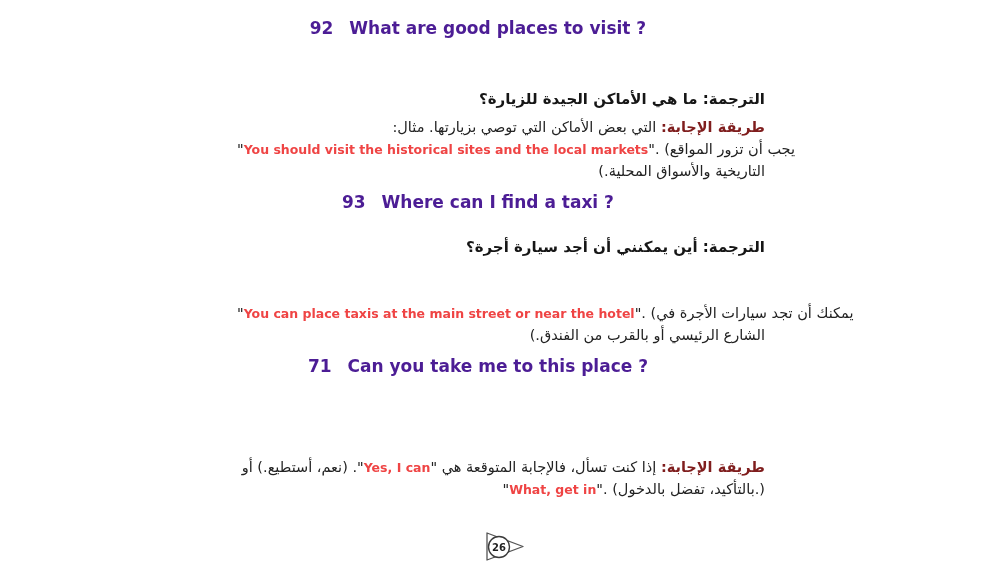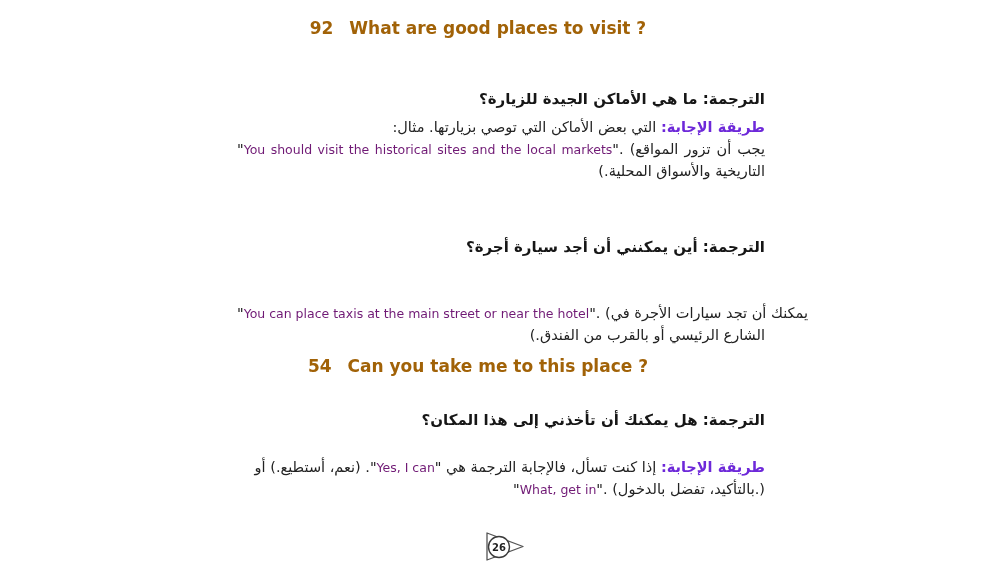--- a/index.html
+++ b/index.html
@@ -15,21 +15,21 @@
   
   .q-heading {
     position: absolute;
     left: 208px;
     width: 540px;
     text-align: center;
     direction: ltr;
     font-weight: bold;
     font-size: 17px;
     line-height: 24px;
-    color: #a16207;
+    color: #4c1d95;
     white-space: nowrap;
   }
   .q-num { margin-right: 10px; }
   
   .line {
     position: absolute;
     left: 237px;
     width: 528px;
     direction: rtl;
     unicode-bidi: plaintext;
@@ -38,22 +38,22 @@
     font-size: 14.5px;
     white-space: nowrap;
     color: #222;
   }
   .line.stretch {
     text-align: justify;
     -moz-text-align-last: justify;
     text-align-last: justify;
   }
   .trans { font-weight: bold; font-size: 15px; color: #161616; }
-  .ar-b { font-weight: bold; color: #6d28d9; }
-  .en-b { font-weight: normal; font-size: 12.5px; color: #701a75; }
+  .ar-b { font-weight: bold; color: #7f1d1d; }
+  .en-b { font-weight: bold; font-size: 12.5px; color: #ef4444; }
   
   #h92  { top: 16px; }
   #t92  { top: 88px; }
   #m92  { top: 116px; }
   #e92a { top: 138px; }
   #e92b { top: 160px; }
   #h93  { top: 190px; }
   #t93  { top: 236px; }
   #m93  { top: 279px; }
   #e93a { top: 302px; }
@@ -92,45 +92,46 @@
   </div>
 
   <div class="line stretch" id="e92a">
     <span>"</span><span class="en-b">You should visit the historical sites and the local markets</span><span>". (يجب أن تزور المواقع</span>
   </div>
 
   <div class="line" id="e92b">
     <span>التاريخية والأسواق المحلية.)</span>
   </div>
 
+  <div class="q-heading" id="h93">
+    <span class="q-num">93</span>
+    <span>Where can I find a taxi ?</span>
+  </div>
 
   <div class="line trans" id="t93">
     <span>الترجمة:</span><span> أين يمكنني أن أجد سيارة أجرة؟</span>
   </div>
 
 
   <div class="line stretch" id="e93a">
     <span>"</span><span class="en-b">You can place taxis at the main street or near the hotel</span><span>". (يمكنك أن تجد سيارات الأجرة في</span>
   </div>
 
   <div class="line" id="e93b">
     <span>الشارع الرئيسي أو بالقرب من الفندق.)</span>
   </div>
 
   <div class="q-heading" id="h94">
-    <span class="q-num">54</span>
+    <span class="q-num">71</span>
     <span>Can you take me to this place ?</span>
   </div>
 
-  <div class="line trans" id="t94">
-    <span>الترجمة:</span><span> هل يمكنك أن تأخذني إلى هذا المكان؟</span>
-  </div>
 
   <div class="line" id="m94a">
-    <span class="ar-b">طريقة الإجابة:</span><span> إذا كنت تسأل، فالإجابة الترجمة هي "</span><span class="en-b">Yes, I can</span><span>". (نعم، أستطيع.) أو</span>
+    <span class="ar-b">طريقة الإجابة:</span><span> إذا كنت تسأل، فالإجابة المتوقعة هي "</span><span class="en-b">Yes, I can</span><span>". (نعم، أستطيع.) أو</span>
   </div>
 
   <div class="line" id="m94b">
     <span>"</span><span class="en-b">What, get in</span><span>". (بالتأكيد، تفضل بالدخول.)</span>
   </div>
 
   <div class="badge">
     <svg width="52" height="36" viewBox="0 0 52 36">
       <polygon points="10,5 46,18.5 10,32" fill="#ffffff" stroke="#555555" stroke-width="1.3" stroke-linejoin="round"></polygon>
       <circle cx="22" cy="19" r="10.5" fill="#ffffff" stroke="#3b3b3b" stroke-width="1.4"></circle>

